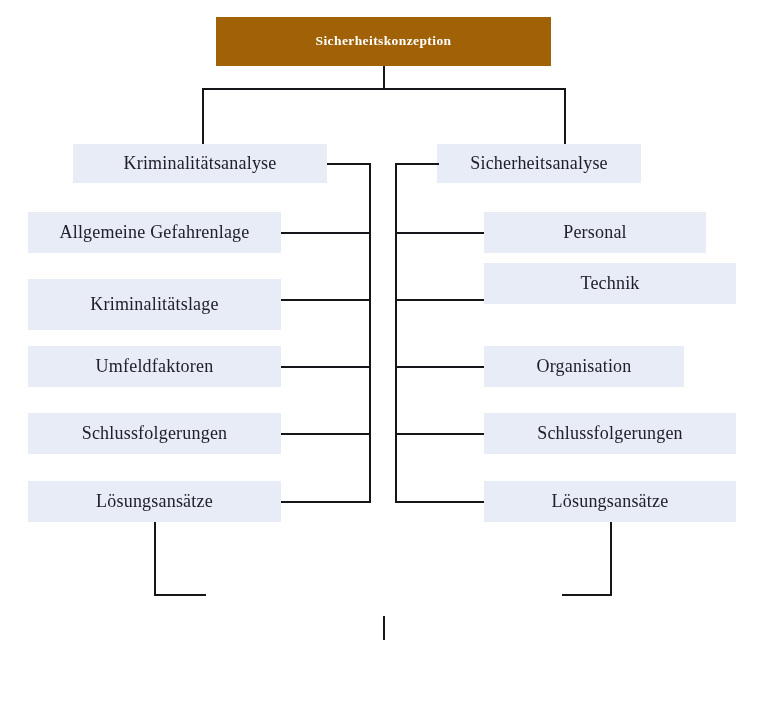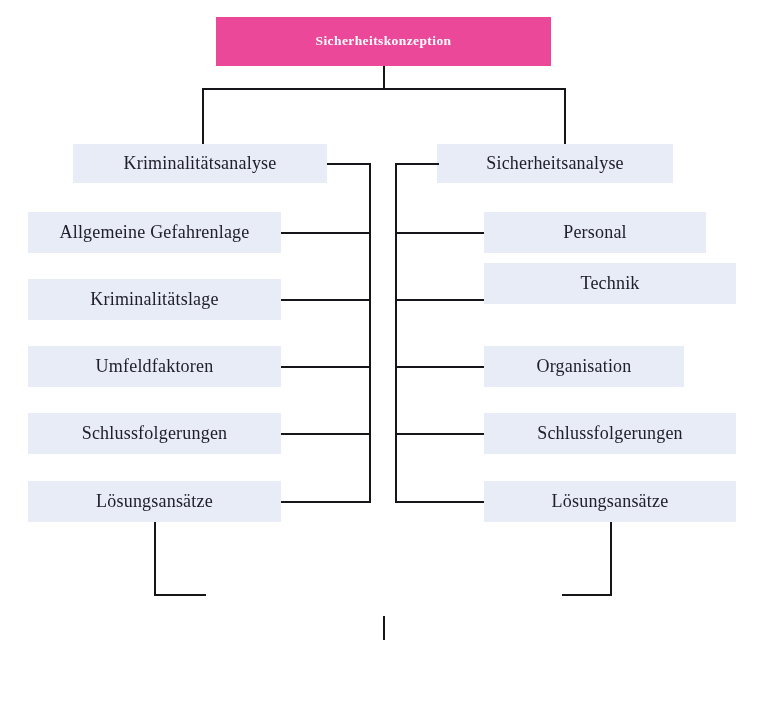--- a/index.html
+++ b/index.html
@@ -27,21 +27,21 @@
     font-size: 18px;
     letter-spacing: 0.2px;
     display: flex;
     align-items: center;
     justify-content: center;
     text-align: center;
     line-height: 1.2;
     padding: 2px 6px;
   }
   .box.root {
-    background: #ec4899;
+    background: #a16207;
     color: #ffffff;
     font-weight: bold;
     font-size: 13.5px;
     letter-spacing: 0.4px;
   }
   .conn {
     position: absolute;
     background: #15161a;
   }
   .conn.h { height: 2px; }
@@ -53,40 +53,40 @@
 <div id="diagram">
 
   <div class="box root" style="left:216px; top:17px; width:335px; height:49px;">Sicherheitskonzeption</div>
 
   <div class="conn v" style="left:383px; top:66px; width:2px; height:24px;"></div>
   <div class="conn h" style="left:202px; top:88px; width:364px; height:2px;"></div>
   <div class="conn v" style="left:202px; top:88px; width:2px; height:57px;"></div>
   <div class="conn v" style="left:564px; top:88px; width:2px; height:57px;"></div>
 
   <div class="box" style="left:73px; top:144px; width:254px; height:39px;">Kriminalitätsanalyse</div>
-  <div class="box" style="left:437px; top:144px; width:236px; height:39px;">Sicherheitsanalyse</div>
+  <div class="box" style="left:437px; top:144px; width:204px; height:39px;">Sicherheitsanalyse</div>
 
   <div class="conn h" style="left:327px; top:163px; width:44px; height:2px;"></div>
   <div class="conn v" style="left:369px; top:163px; width:2px; height:340px;"></div>
   <div class="conn h" style="left:281px; top:232px; width:90px; height:2px;"></div>
   <div class="conn h" style="left:281px; top:299px; width:90px; height:2px;"></div>
   <div class="conn h" style="left:281px; top:366px; width:90px; height:2px;"></div>
   <div class="conn h" style="left:281px; top:433px; width:90px; height:2px;"></div>
   <div class="conn h" style="left:281px; top:501px; width:90px; height:2px;"></div>
 
   <div class="conn h" style="left:395px; top:163px; width:44px; height:2px;"></div>
   <div class="conn v" style="left:395px; top:163px; width:2px; height:340px;"></div>
   <div class="conn h" style="left:395px; top:232px; width:90px; height:2px;"></div>
   <div class="conn h" style="left:395px; top:299px; width:90px; height:2px;"></div>
   <div class="conn h" style="left:395px; top:366px; width:90px; height:2px;"></div>
   <div class="conn h" style="left:395px; top:433px; width:90px; height:2px;"></div>
   <div class="conn h" style="left:395px; top:501px; width:90px; height:2px;"></div>
 
   <div class="box" style="left:28px; top:212px; width:253px; height:41px;">Allgemeine Gefahrenlage</div>
-  <div class="box" style="left:28px; top:279px; width:253px; height:41px;">Kriminalitätslage</div>
+  <div class="box" style="left:28px; top:279px; width:253px; height:51px;">Kriminalitätslage</div>
   <div class="box" style="left:28px; top:346px; width:253px; height:41px;">Umfeldfaktoren</div>
   <div class="box" style="left:28px; top:413px; width:253px; height:41px;">Schlussfolgerungen</div>
   <div class="box" style="left:28px; top:481px; width:253px; height:41px;">Lösungsansätze</div>
 
   <div class="box" style="left:484px; top:212px; width:222px; height:41px;">Personal</div>
   <div class="box" style="left:484px; top:263px; width:252px; height:41px;">Technik</div>
   <div class="box" style="left:484px; top:346px; width:200px; height:41px;">Organisation</div>
   <div class="box" style="left:484px; top:413px; width:252px; height:41px;">Schlussfolgerungen</div>
   <div class="box" style="left:484px; top:481px; width:252px; height:41px;">Lösungsansätze</div>
 

